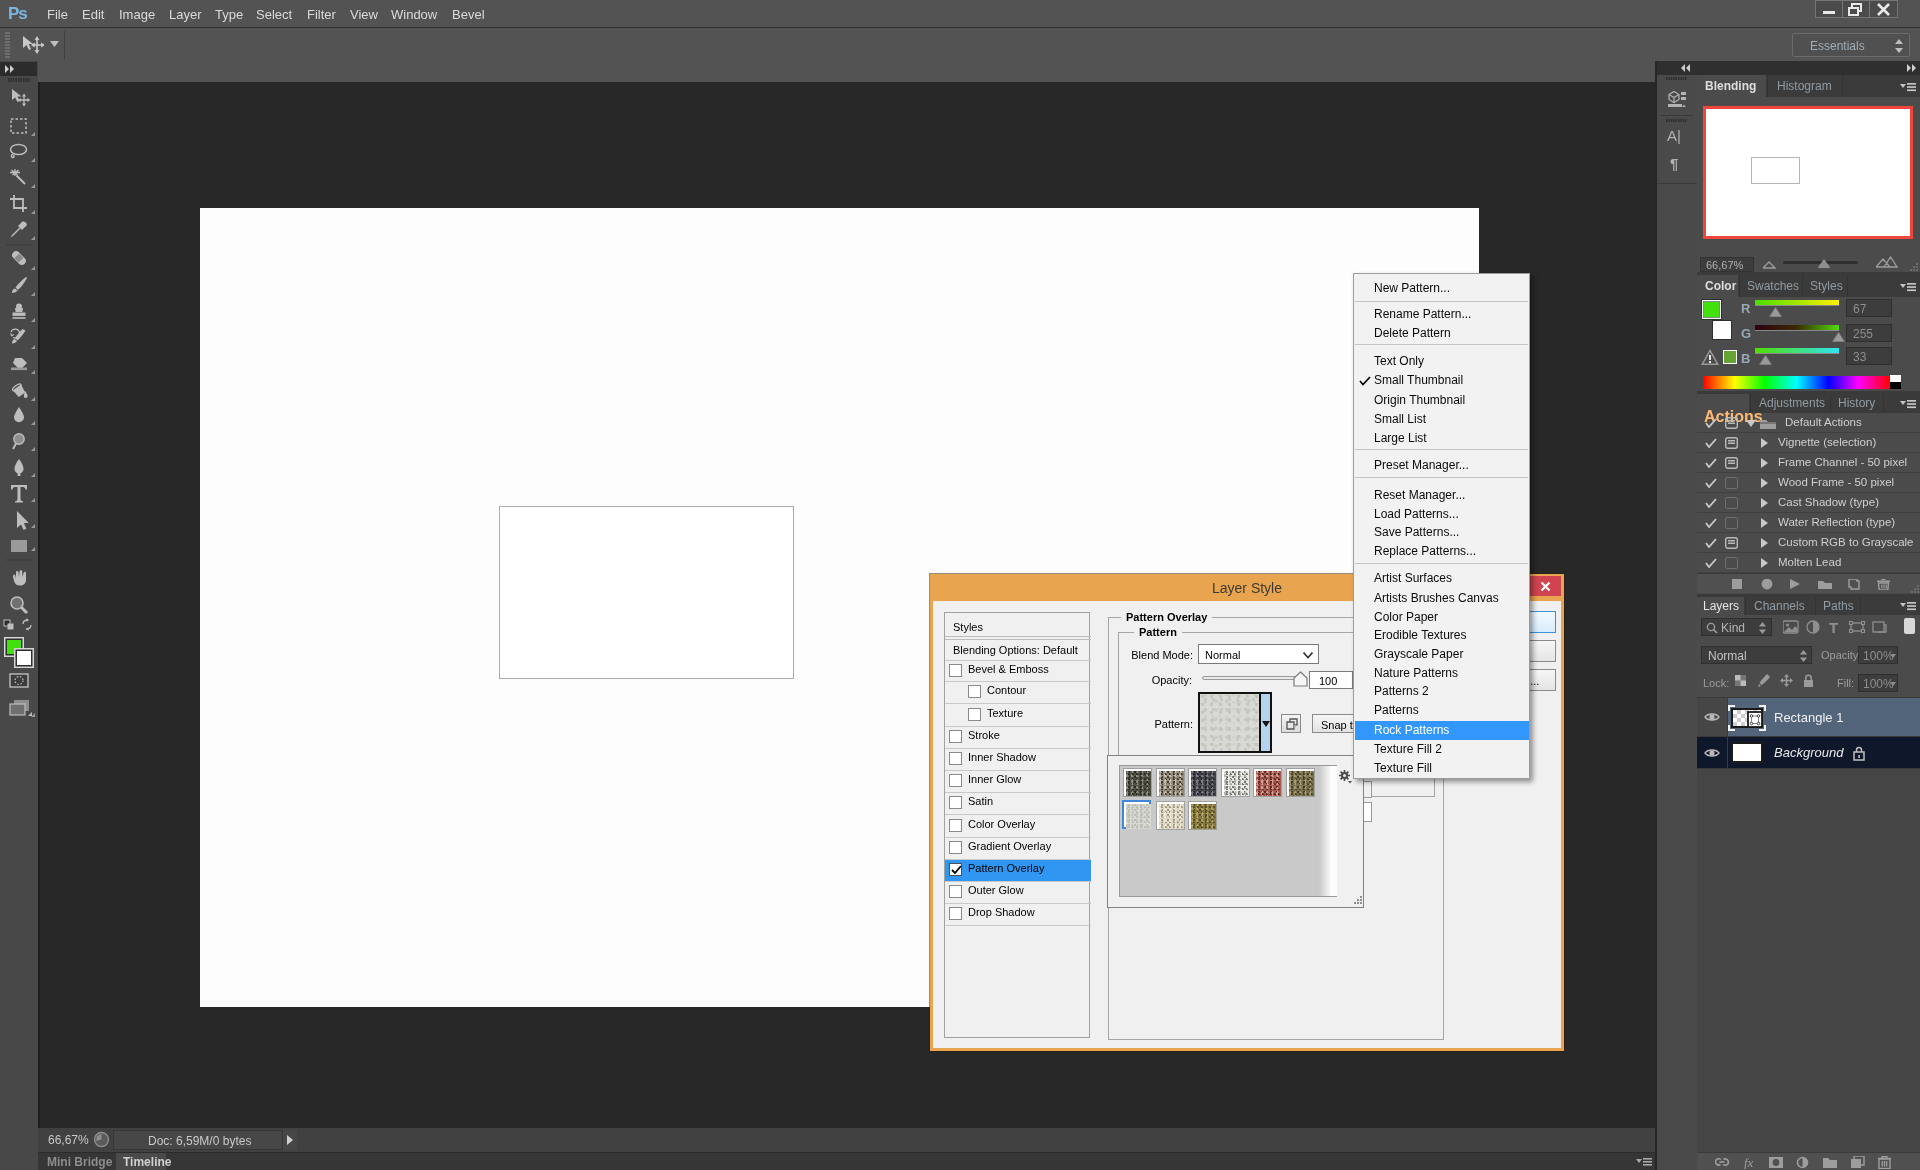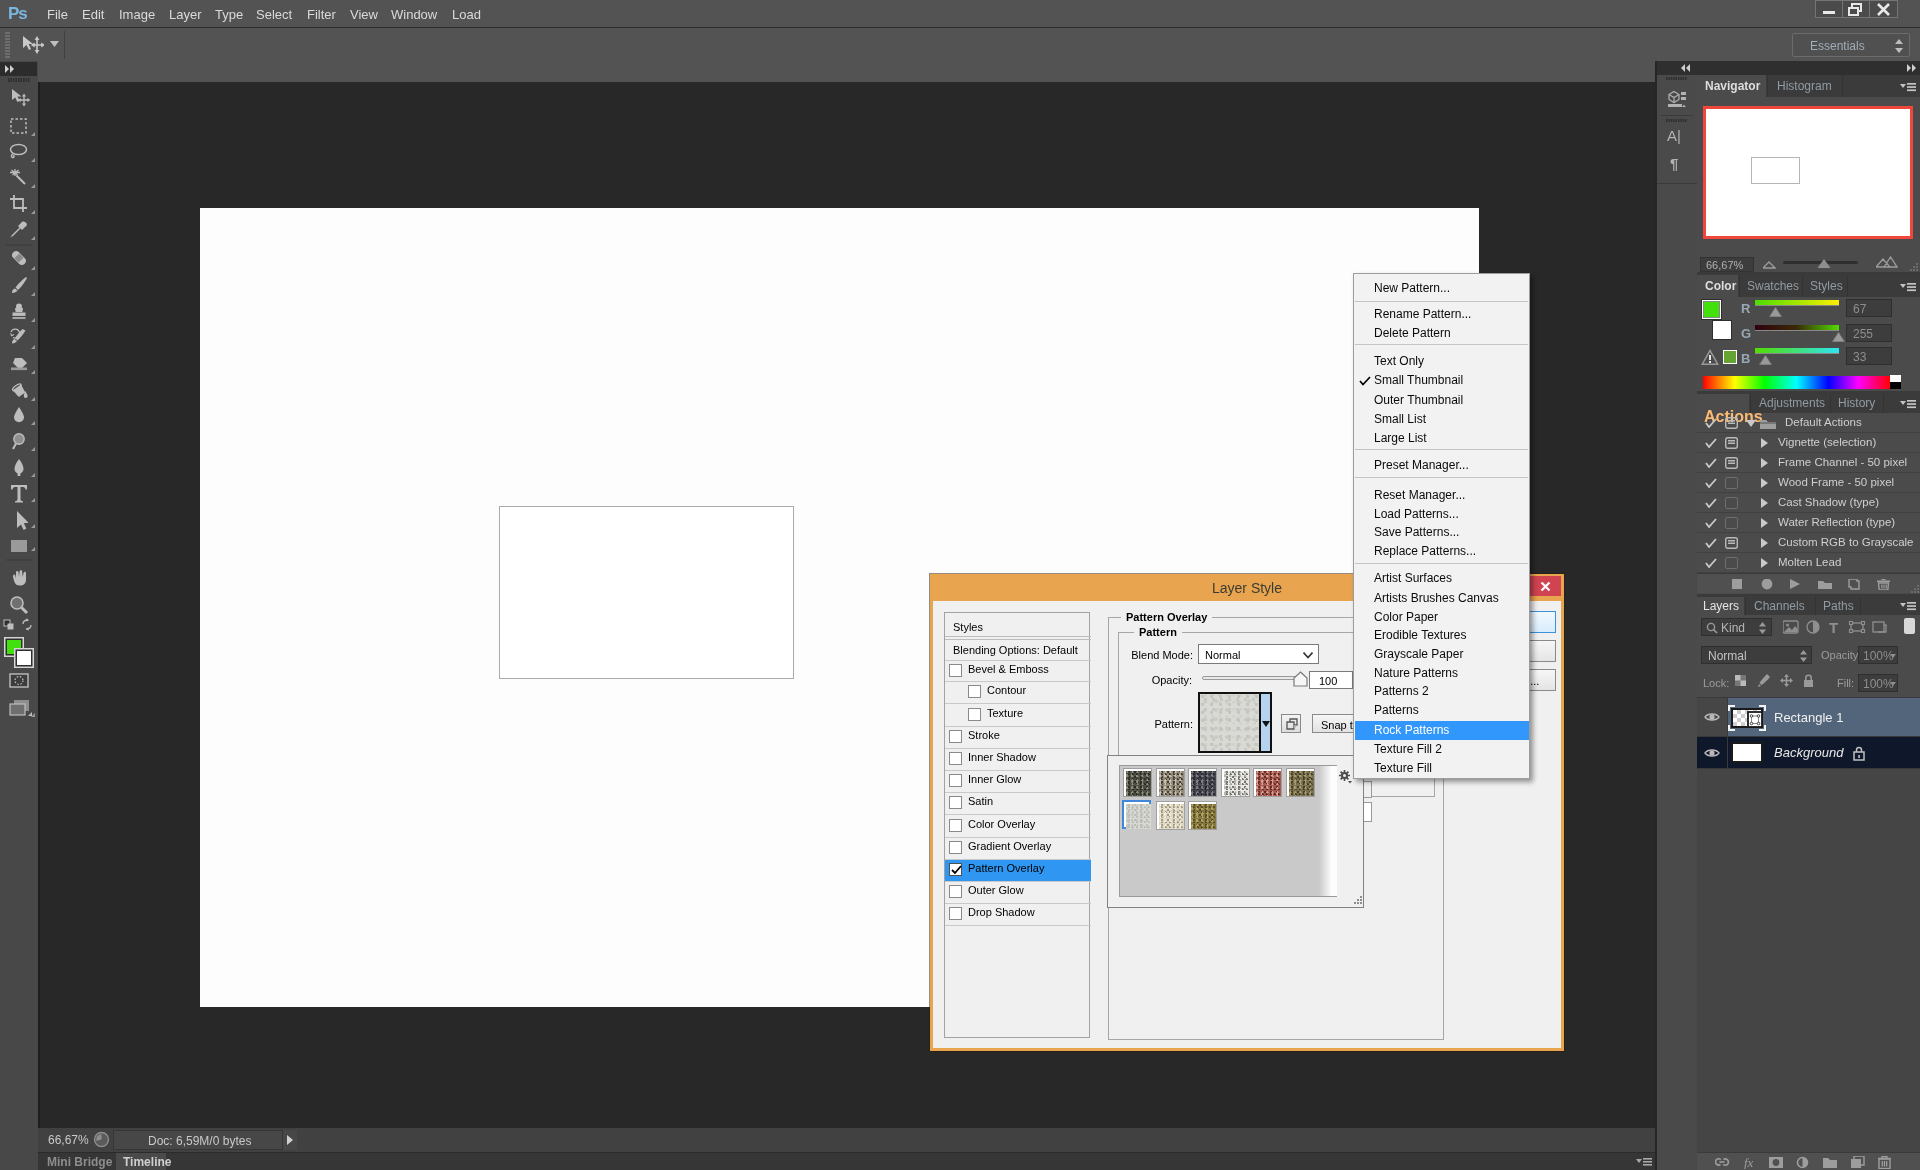--- a/index.html
+++ b/index.html
@@ -17,21 +17,21 @@
     <span class="txt" style="left:8px;top:4px;font-size:17px;font-weight:bold;color:#7ab6e0;letter-spacing:-1px;">Ps</span>
     <span class="txt" style="left:47px;top:7px;font-size:13px;color:#dadada;">File</span>
     <span class="txt" style="left:82px;top:7px;font-size:13px;color:#dadada;">Edit</span>
     <span class="txt" style="left:119px;top:7px;font-size:13px;color:#dadada;">Image</span>
     <span class="txt" style="left:169px;top:7px;font-size:13px;color:#dadada;">Layer</span>
     <span class="txt" style="left:215px;top:7px;font-size:13px;color:#dadada;">Type</span>
     <span class="txt" style="left:256px;top:7px;font-size:13px;color:#dadada;">Select</span>
     <span class="txt" style="left:307px;top:7px;font-size:13px;color:#dadada;">Filter</span>
     <span class="txt" style="left:350px;top:7px;font-size:13px;color:#dadada;">View</span>
     <span class="txt" style="left:391px;top:7px;font-size:13px;color:#dadada;">Window</span>
-    <span class="txt" style="left:452px;top:7px;font-size:13px;color:#dadada;">Load</span>
+    <span class="txt" style="left:452px;top:7px;font-size:13px;color:#dadada;">Bevel</span>
 
     <div class="abs" style="left:1815px;top:0;width:28px;height:18px;border:1px solid #757575;background:#4b4b4b;"></div>
     <div class="abs" style="left:1842px;top:0;width:28px;height:18px;border:1px solid #757575;background:#4b4b4b;"></div>
     <div class="abs" style="left:1869px;top:0;width:29px;height:18px;border:1px solid #757575;background:#4b4b4b;"></div>
     <div class="abs" style="left:1823px;top:11px;width:12px;height:3px;background:#e8e8e8;"></div>
     <svg class="abs" style="left:1848px;top:3px;" width="16" height="13">
       <rect x="4" y="1" width="9" height="7" fill="none" stroke="#e8e8e8" stroke-width="2"></rect>
       <rect x="1" y="5" width="9" height="7" fill="#4b4b4b" stroke="#e8e8e8" stroke-width="2"></rect>
     </svg>
     <svg class="abs" style="left:1876px;top:3px;" width="15" height="13">
@@ -360,21 +360,21 @@
       <span class="txt" style="left:10px;top:52px;font-size:15px;color:#b2b2b2;">A|</span>
       <span class="txt" style="left:13px;top:80px;font-size:15px;font-weight:bold;color:#b2b2b2;">¶</span>
       <div class="abs" style="left:0;top:108px;width:40px;height:1px;background:#3a3a3a;"></div>
     </div>
 
     <div class="abs" id="panels" style="left:42px;top:14px;width:223px;height:1095px;background:#3a3a3a;">
 
       <div class="abs" style="left:0;top:0;width:223px;height:197px;background:#4b4b4b;">
         <div class="abs" style="left:0;top:0;width:223px;height:22px;background:#3b3b3b;">
           <div class="abs" style="left:0;top:0;width:69px;height:22px;background:#4b4b4b;"></div>
-          <span class="txt" style="left:8px;top:4px;font-size:12px;font-weight:bold;color:#dedede;">Navigator</span>
+          <span class="txt" style="left:8px;top:4px;font-size:12px;font-weight:bold;color:#dedede;">Blending</span>
           <span class="txt" style="left:80px;top:4px;font-size:12px;color:#909ba3;">Histogram</span>
           <div class="abs" style="left:70px;top:0;width:1px;height:22px;background:#333;"></div>
           <div class="abs" style="left:145px;top:0;width:1px;height:22px;background:#333;"></div>
           <svg class="abs" style="left:203px;top:8px;" width="16" height="9">
               <path d="M0 1 L6 1 L3 5 Z" fill="#c4c4c4"></path>
               <g fill="#c4c4c4">
                 <rect x="7" y="0" width="9" height="1.7"></rect>
                 <rect x="7" y="3.2" width="9" height="1.7"></rect>
                 <rect x="7" y="6.4" width="9" height="1.7"></rect>
               </g>
@@ -974,21 +974,21 @@
       <span class="txt" style="left:20px;top:7px;">New Pattern...</span>
       <div class="abs" style="left:1px;top:27px;width:173px;height:1px;background:#c5c5c5;"></div>
       <span class="txt" style="left:20px;top:33px;">Rename Pattern...</span>
       <span class="txt" style="left:20px;top:52px;">Delete Pattern</span>
       <div class="abs" style="left:1px;top:70px;width:173px;height:1px;background:#c5c5c5;"></div>
       <span class="txt" style="left:20px;top:80px;">Text Only</span>
       <svg class="abs" style="left:5px;top:102px;" width="12" height="10">
           <path d="M1 5 L4 8.5 L11 1" fill="none" stroke="#000" stroke-width="1.7"></path>
         </svg>
       <span class="txt" style="left:20px;top:99px;">Small Thumbnail</span>
-      <span class="txt" style="left:20px;top:119px;">Outer Thumbnail</span>
+      <span class="txt" style="left:20px;top:119px;">Origin Thumbnail</span>
       <span class="txt" style="left:20px;top:138px;">Small List</span>
       <span class="txt" style="left:20px;top:157px;">Large List</span>
       <div class="abs" style="left:1px;top:175px;width:173px;height:1px;background:#c5c5c5;"></div>
       <span class="txt" style="left:20px;top:184px;">Preset Manager...</span>
       <div class="abs" style="left:1px;top:203px;width:173px;height:1px;background:#c5c5c5;"></div>
       <span class="txt" style="left:20px;top:214px;">Reset Manager...</span>
       <span class="txt" style="left:20px;top:233px;">Load Patterns...</span>
       <span class="txt" style="left:20px;top:251px;">Save Patterns...</span>
       <span class="txt" style="left:20px;top:270px;">Replace Patterns...</span>
       <div class="abs" style="left:1px;top:289px;width:173px;height:1px;background:#c5c5c5;"></div>

